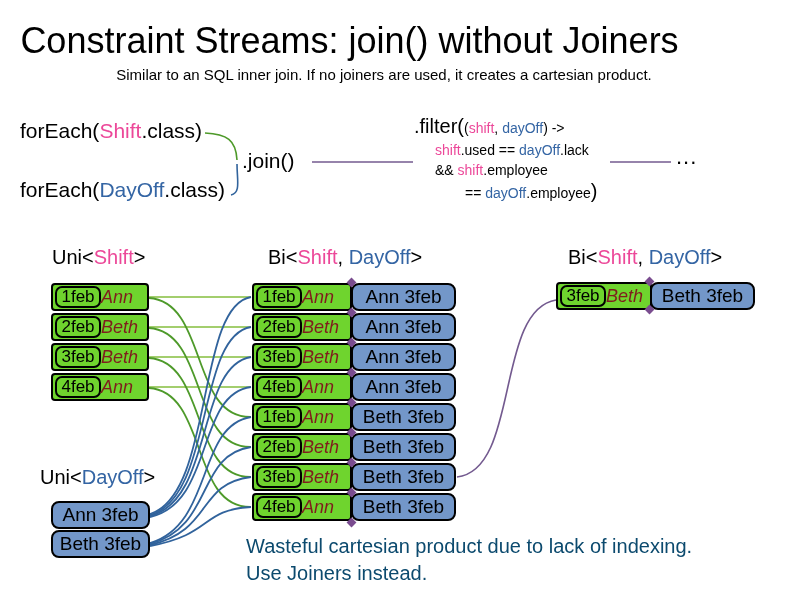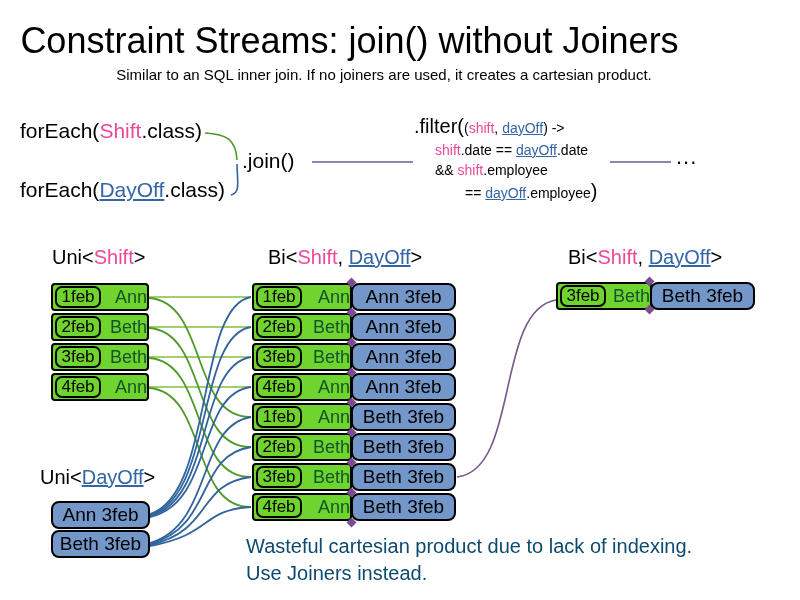--- a/index.html
+++ b/index.html
@@ -11,42 +11,42 @@
   .toplayer{position:absolute;left:0;top:0;width:800px;height:600px;z-index:3;}
 
   .title{left:0;top:21px;width:699px;text-align:center;font-size:36px;line-height:40px;}
   .subtitle{left:0;top:66px;width:768px;text-align:center;font-size:15px;line-height:18px;}
 
   .codeline{font-size:21px;line-height:24px;white-space:nowrap;}
   .fe1{left:20px;top:119px;}
   .fe2{left:20px;top:178px;}
   .joincall{left:242px;top:149px;}
   .g{color:#ec4899;}
-  .b{color:#3465A4;text-decoration:underline;}
+  .b{color:#3465A4;}
   .flt1{left:414px;top:114px;font-size:20px;line-height:24px;white-space:nowrap;}
   .flt-small{font-size:14px;}
   .flt2{left:435px;top:142px;font-size:14px;line-height:17px;white-space:nowrap;}
   .flt3{left:435px;top:162px;font-size:14px;line-height:17px;white-space:nowrap;}
   .flt4{left:465px;top:183px;font-size:14px;line-height:17px;white-space:nowrap;}
   .bigparen{font-size:20px;}
   .ellipsis{left:676px;top:144px;font-size:22px;letter-spacing:1px;}
 
   .colhead{font-size:20px;line-height:22px;white-space:nowrap;}
   .h-uni-shift{left:52px;top:246px;}
   .h-bi-mid{left:268px;top:246px;}
   .h-bi-right{left:568px;top:246px;}
   .h-uni-dayoff{left:40px;top:466px;}
 
   .shiftbox{position:absolute;width:98px;height:28px;box-sizing:border-box;
     background:#6FD42E;border:2px solid #000;border-radius:4px;
     display:flex;align-items:center;}
   .datecell{box-sizing:border-box;height:22px;margin-left:2px;padding:0 3px;
     border:2px solid #000;border-radius:7px;display:flex;align-items:center;
     font-size:17px;min-width:46px;justify-content:center;background:transparent;}
-  .empcell{flex:1;text-align:right;font-size:18px;color:#14532d;}
+  .empcell{flex:1;text-align:left;font-size:18px;color:#7f1d1d;font-style:italic;}
   .bluebox{position:absolute;height:28px;box-sizing:border-box;background:#7397C9;
     border:2px solid #000;border-radius:8px;display:flex;align-items:center;
     justify-content:center;font-size:19px;}
   .warn{color:#0c4a6e;font-size:20px;line-height:26px;white-space:nowrap;}
   .warn1{left:246px;top:533px;}
   .warn2{left:246px;top:560px;}
   .diamond{position:absolute;width:7px;height:7px;background:#7A4C8F;transform:rotate(45deg);}
 </style>
 </head>
 <body>
@@ -95,21 +95,21 @@
     <div class="abs subtitle">Similar to an SQL inner join. If no joiners are used, it creates a cartesian product.</div>
 
     <div class="abs codeline fe1"><span>forEach(</span><span class="g">Shift</span><span>.class)</span></div>
 
     <div class="abs codeline fe2"><span>forEach(</span><span class="b">DayOff</span><span>.class)</span></div>
 
     <div class="abs codeline joincall">.join()</div>
 
     <div class="abs flt1"><span>.filter(</span><span class="flt-small">(</span><span class="flt-small g">shift</span><span class="flt-small">, </span><span class="flt-small b">dayOff</span><span class="flt-small">) -&gt;</span></div>
 
-    <div class="abs flt2"><span class="g">shift</span><span>.date == </span><span class="b">dayOff</span><span>.date</span></div>
+    <div class="abs flt2"><span class="g">shift</span><span>.used == </span><span class="b">dayOff</span><span>.lack</span></div>
 
     <div class="abs flt3"><span>&amp;&amp; </span><span class="g">shift</span><span>.employee</span></div>
 
     <div class="abs flt4"><span>== </span><span class="b">dayOff</span><span>.employee</span><span class="bigparen">)</span></div>
 
     <div class="abs ellipsis">...</div>
 
     <div class="abs colhead h-uni-shift"><span>Uni&lt;</span><span class="g">Shift</span><span>&gt;</span></div>
 
     <div class="abs colhead h-bi-mid"><span>Bi&lt;</span><span class="g">Shift</span><span>, </span><span class="b">DayOff</span><span>&gt;</span></div>

